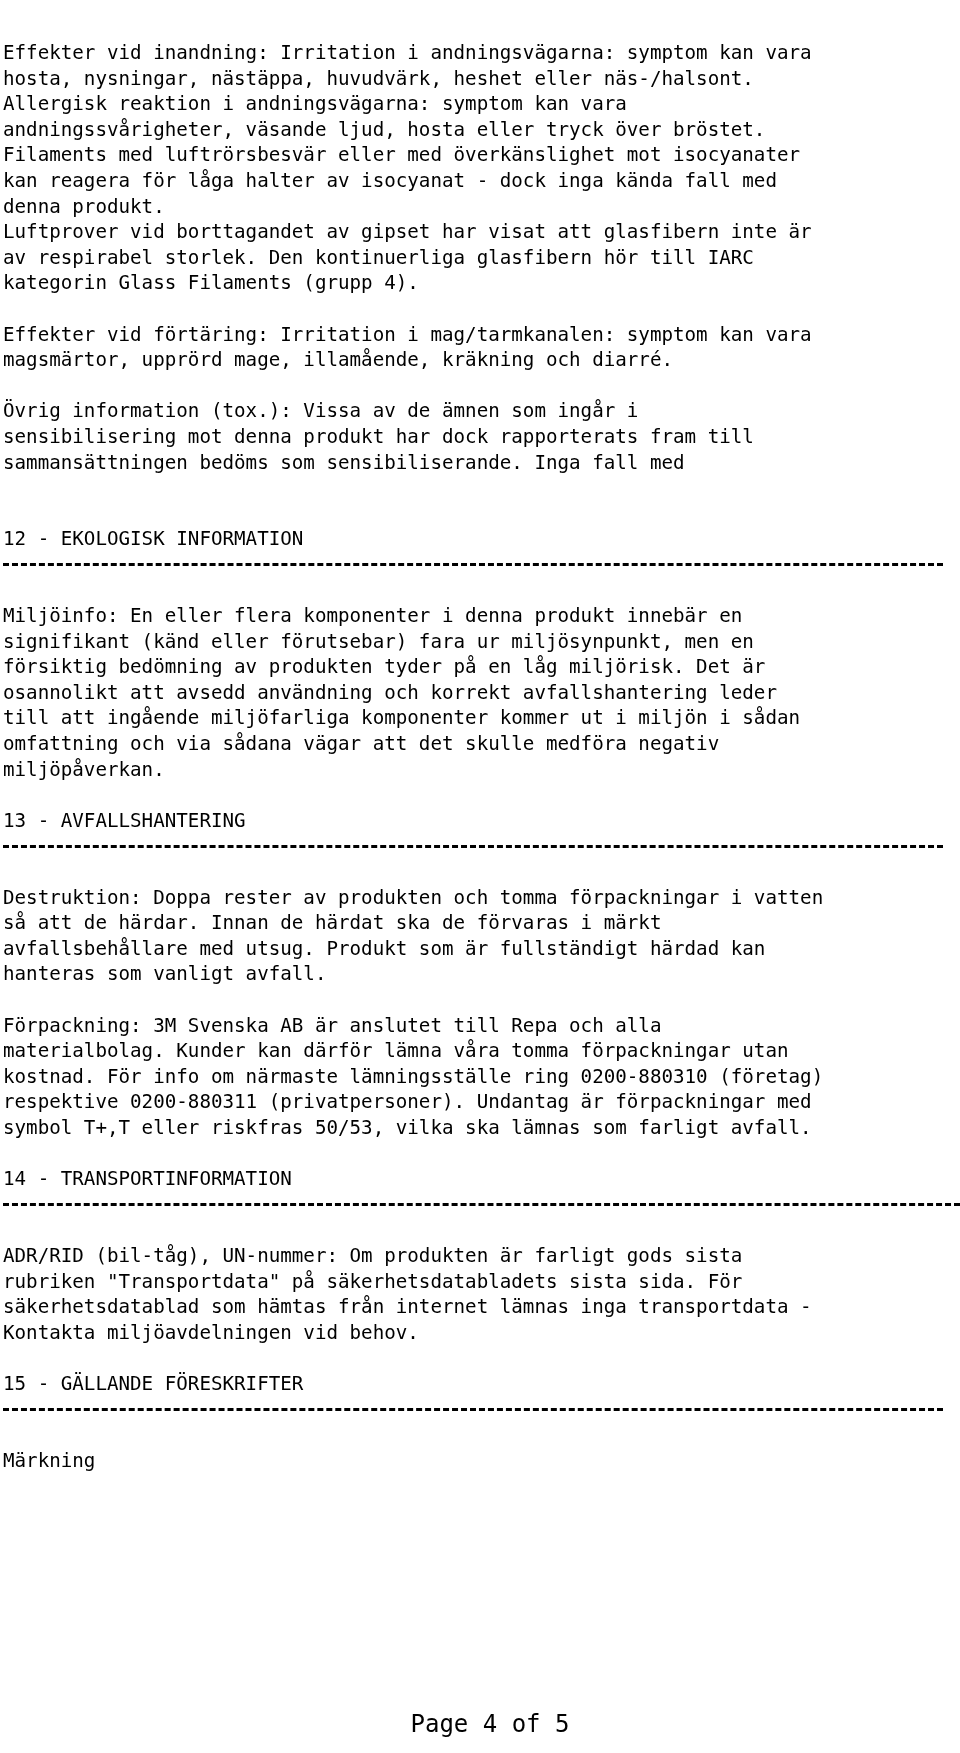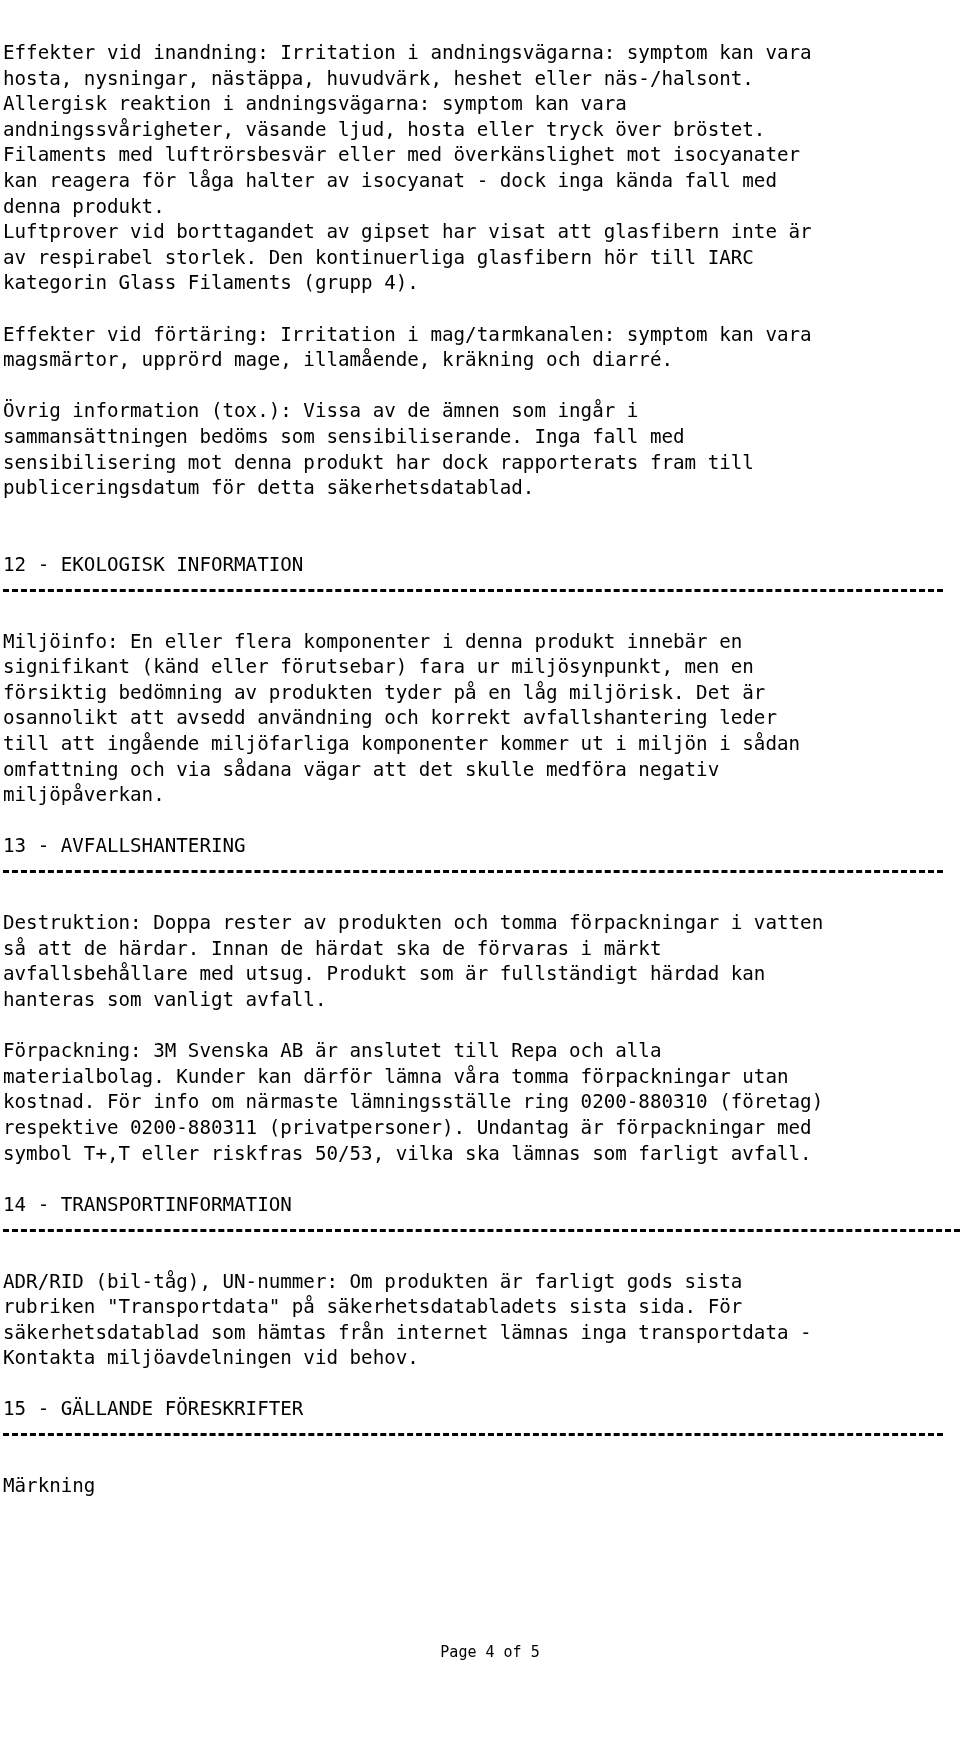--- a/index.html
+++ b/index.html
@@ -49,23 +49,23 @@
     border-top: 3px dashed #000000;
     width: 940px;
   }
   .sep-rule.wide {
     width: 957px;
   }
   .footer {
     position: absolute;
     left: 0;
     right: 0;
-    top: 1640px;
+    top: 1712px;
     text-align: center;
-    font-size: 15px;
+    font-size: 24px;
     line-height: 25.6px;
     white-space: pre;
     padding-left: 20px;
     box-sizing: border-box;
   }
 </style>
 </head>
 <body>
 
 <div class="page">
@@ -84,23 +84,22 @@
     <div class="line">kategorin Glass Filaments (grupp 4).</div>
 
     <div class="line blank"></div>
 
     <div class="line">Effekter vid förtäring: Irritation i mag/tarmkanalen: symptom kan vara</div>
     <div class="line">magsmärtor, upprörd mage, illamående, kräkning och diarré.</div>
 
     <div class="line blank"></div>
 
     <div class="line">Övrig information (tox.): Vissa av de ämnen som ingår i</div>
+    <div class="line">sensibilisering mot denna produkt har dock rapporterats fram till</div>
     <div class="line">sammansättningen bedöms som sensibiliserande. Inga fall med</div>
-    <div class="line">sensibilisering mot denna produkt har dock rapporterats fram till</div>
-    <div class="line">publiceringsdatum för detta säkerhetsdatablad.</div>
 
     <div class="line blank"></div>
     <div class="line blank"></div>
 
     <div class="line">12 - EKOLOGISK INFORMATION</div>
     <div class="sep-line">
       <div class="sep-rule"></div>
     </div>
     <div class="line blank"></div>
     <div class="line">Miljöinfo: En eller flera komponenter i denna produkt innebär en</div>

